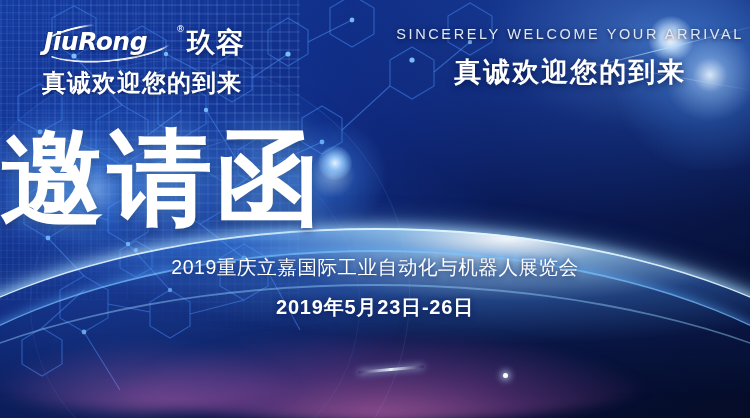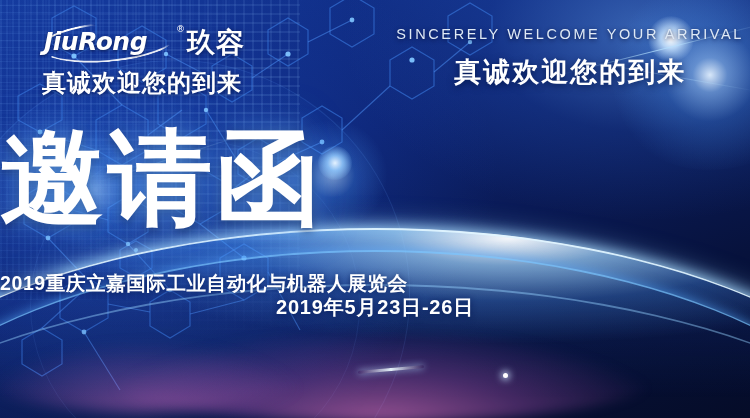--- a/index.html
+++ b/index.html
@@ -146,22 +146,22 @@
   }
 
   
   .title-main{
     position:absolute;left:0;right:0;top:126px;text-align:left;
     font-size:104px;font-weight:bold;color:#ffffff;letter-spacing:4px;line-height:1;
     text-shadow:0 0 22px rgba(120,190,255,.55), 0 0 46px rgba(70,150,255,.35), 0 3px 10px rgba(0,10,50,.6);
     white-space:nowrap;
   }
   .subtitle-cn{
-    position:absolute;left:0;right:0;top:270px;text-align:left;
-    font-size:19.5px;font-weight:bold;color:#ffffff;letter-spacing:.6px;white-space:nowrap;
+    position:absolute;left:0;right:0;top:254px;text-align:center;
+    font-size:19.5px;font-weight:normal;color:#ffffff;letter-spacing:.6px;white-space:nowrap;
     text-shadow:0 1px 6px rgba(0,20,80,.85);
   }
   .date-line{
     position:absolute;left:0;right:0;top:294px;text-align:center;
     font-size:20px;font-weight:bold;color:#ffffff;letter-spacing:.8px;white-space:nowrap;
     text-shadow:0 1px 6px rgba(0,20,80,.85);
   }
 </style>
 </head>
 <body>

